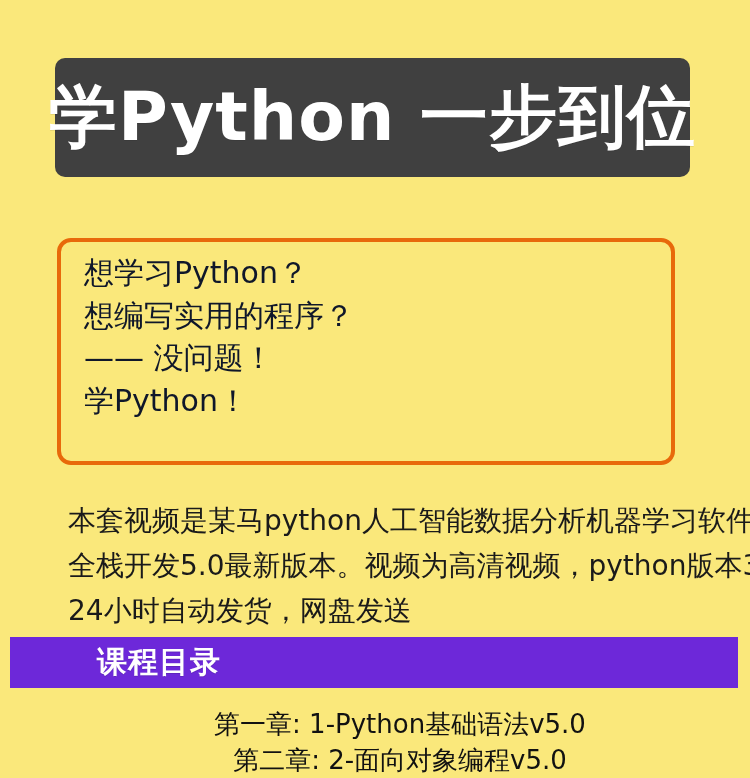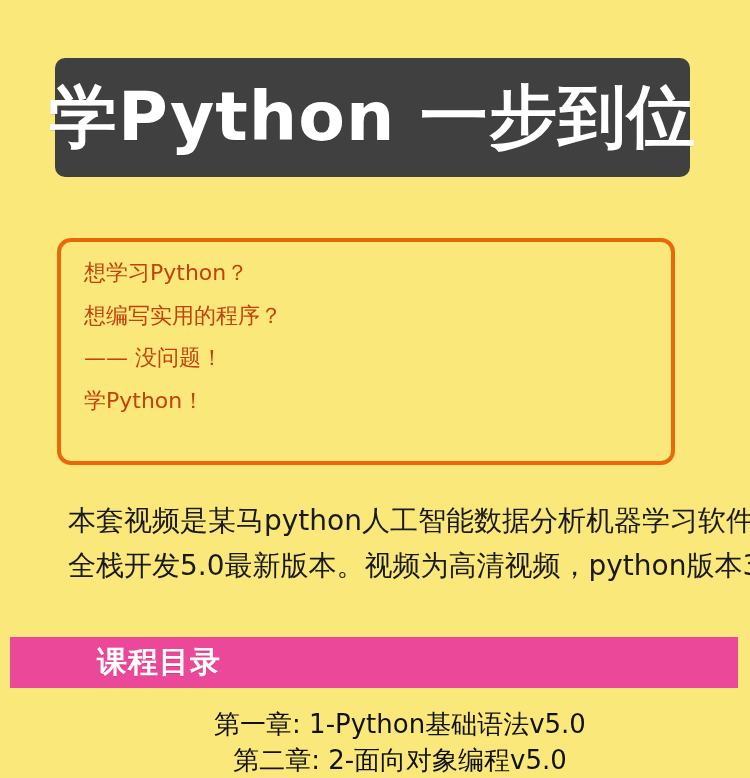--- a/index.html
+++ b/index.html
@@ -30,42 +30,42 @@
   }
   .promo-box {
     position: absolute;
     left: 57px; top: 238px;
     width: 618px; height: 227px;
     border: 4px solid #e8690a;
     border-radius: 14px;
     padding: 10px 0 0 23px;
   }
   .promo-box .promo-line {
-    color: #c2410c;
-    font-size: 22px;
+    color: #0f172a;
+    font-size: 30px;
     line-height: 42.5px;
     font-weight: 500;
     white-space: nowrap;
   }
   .description {
     position: absolute;
     left: 68px; top: 498px;
     width: 640px;
   }
   .description .desc-line {
     color: #1a1a1a;
     font-size: 28px;
     line-height: 45px;
     white-space: nowrap;
   }
   .catalog-header-bar {
     position: absolute;
     left: 10px; top: 637px;
     width: 728px; height: 51px;
-    background: #ec4899;
+    background: #6d28d9;
     display: flex;
     align-items: center;
     padding-left: 87px;
   }
   .catalog-header-bar .catalog-header-text {
     color: #ffffff;
     font-size: 30px;
     font-weight: bold;
     letter-spacing: 1px;
     text-shadow: 0 1px 0 rgba(0,0,0,0.12);
@@ -93,20 +93,21 @@
 <div class="promo-box">
   <div class="promo-line">想学习Python？</div>
   <div class="promo-line">想编写实用的程序？</div>
   <div class="promo-line">—— 没问题！</div>
   <div class="promo-line">学Python！</div>
 </div>
 
 <div class="description">
   <div class="desc-line">本套视频是某马python人工智能数据分析机器学习软件测试</div>
   <div class="desc-line">全栈开发5.0最新版本。视频为高清视频，python版本3.7。</div>
+  <div class="desc-line">24小时自动发货，网盘发送</div>
 </div>
 
 <div class="catalog-header-bar">
   <span class="catalog-header-text">课程目录</span>
 </div>
 
 <div class="catalog-list">
   <div class="catalog-item">第一章: 1-Python基础语法v5.0</div>
   <div class="catalog-item">第二章: 2-面向对象编程v5.0</div>
 </div>

